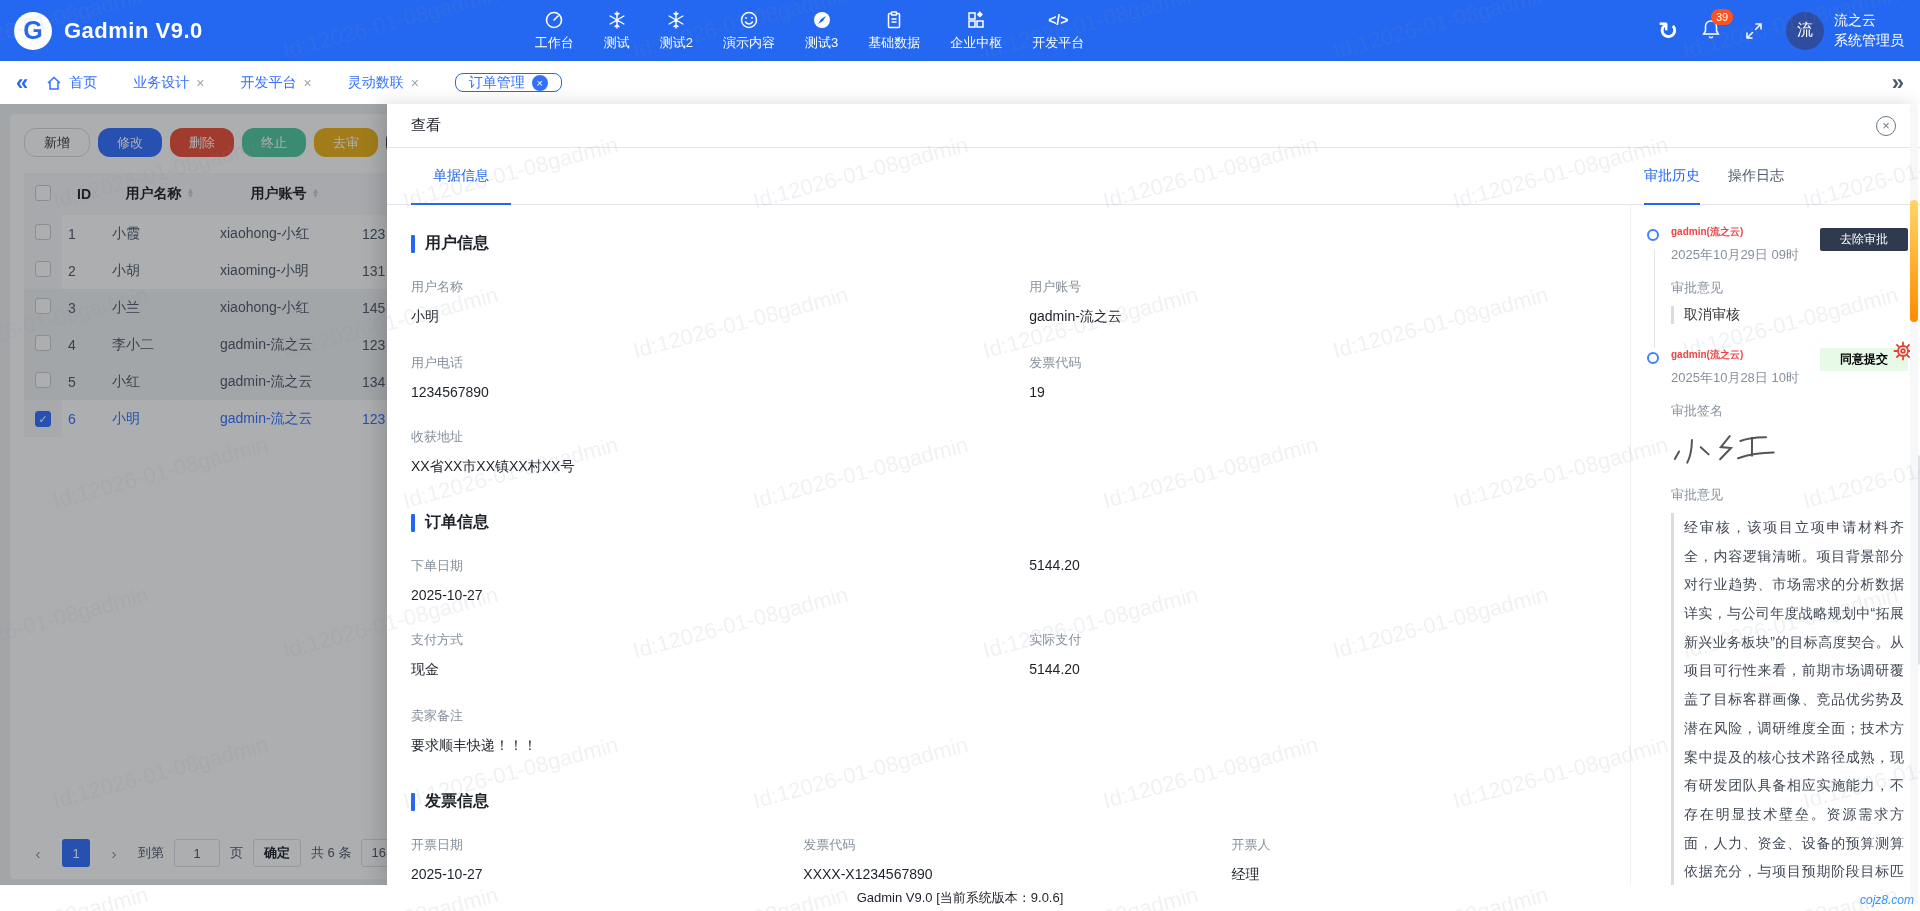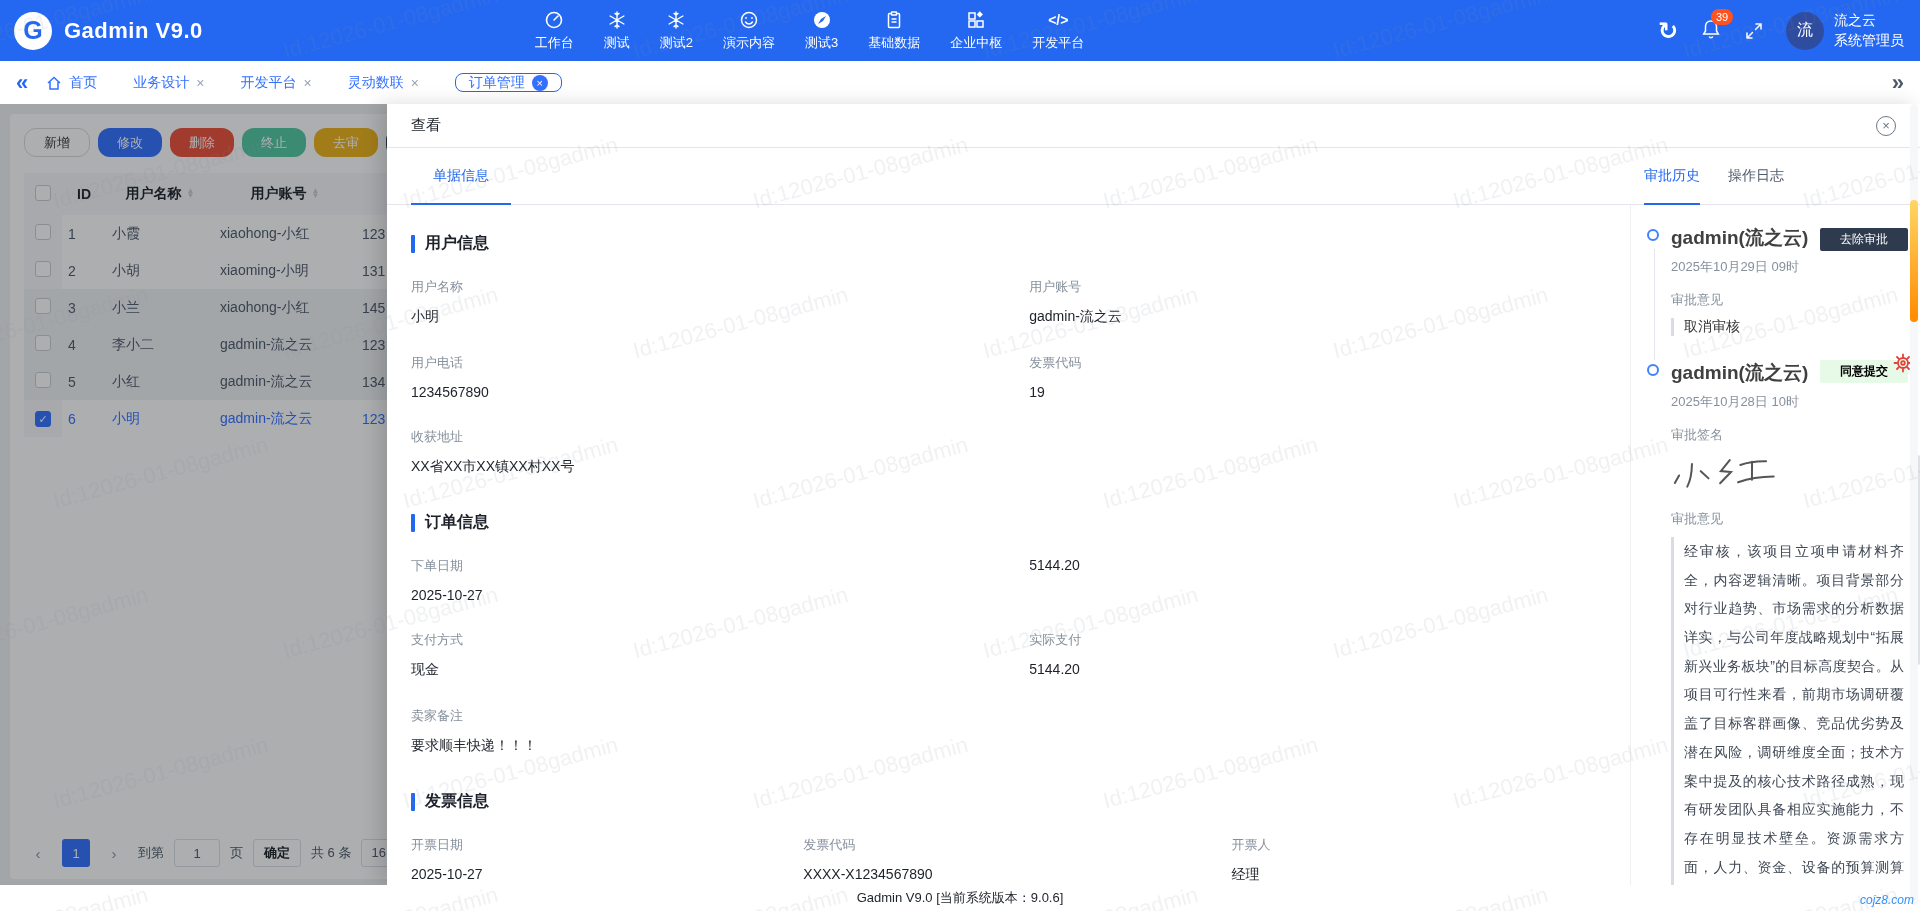--- a/index.html
+++ b/index.html
@@ -75,21 +75,21 @@
   .field .lab { font-size:13px; color:#86909c; margin-bottom:12px; }
   .field .val { font-size:14px; color:#1d2129; }
   .span2 { grid-column:1/-1; }
 
   
   .approval { width:290px; border-left:1px solid #f0f0f0; padding:20px 16px 0 16px; position:relative; overflow:hidden; flex:none; }
   .t-item { position:relative; padding-left:24px; margin-bottom:24px; }
   .t-node { position:absolute; left:0; top:4px; width:12px; height:12px; border:2px solid #4080ff; border-radius:50%; background:#fff; }
   .t-line { position:absolute; left:7px; top:24px; bottom:-24px; width:1px; background:#e5e6eb; }
   .t-head { position:relative; padding-right:62px; }
-  .t-name { font-size:19px; font-weight:bold; color:#404040; }
+  .t-name { font-size:10px; font-weight:bold; color:#ef4444; }
   .t-time { font-size:13px; color:#86909c; margin-top:7px; }
   .t-badge { position:absolute; font-size:12px; padding:3px 20px; border-radius:2px; white-space:nowrap; }
   .t-badge.dark { right:-4px; top:3px; background:#2e3a4e; color:#fff; }
   .t-badge.green { right:-4px; top:0; background:#e7f9e7; color:#000000;font-weight:bold; }
   .gear { position:absolute; right:-12px; top:-10px; }
   .t-lab { font-size:13px; color:#86909c; margin:15px 0 9px; }
   .t-quote { border-left:3px solid #d9dce1; padding-left:10px; font-size:14px; color:#333; }
   .t-opinion { border-left:3px solid #d9dce1; padding-left:10px; font-size:14px; color:#404854; line-height:2.05; text-align:justify; }
   .mini-scroll { position:absolute; right:0; top:250px; width:4px; height:210px; border-radius:2px; background:#dfe1e6; }
 

